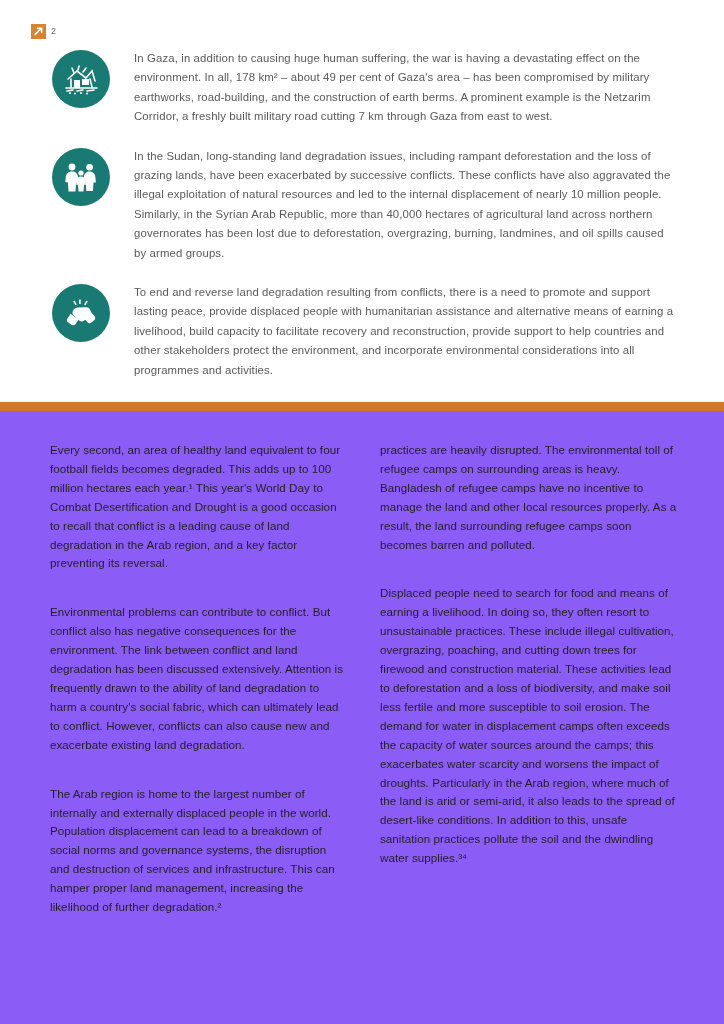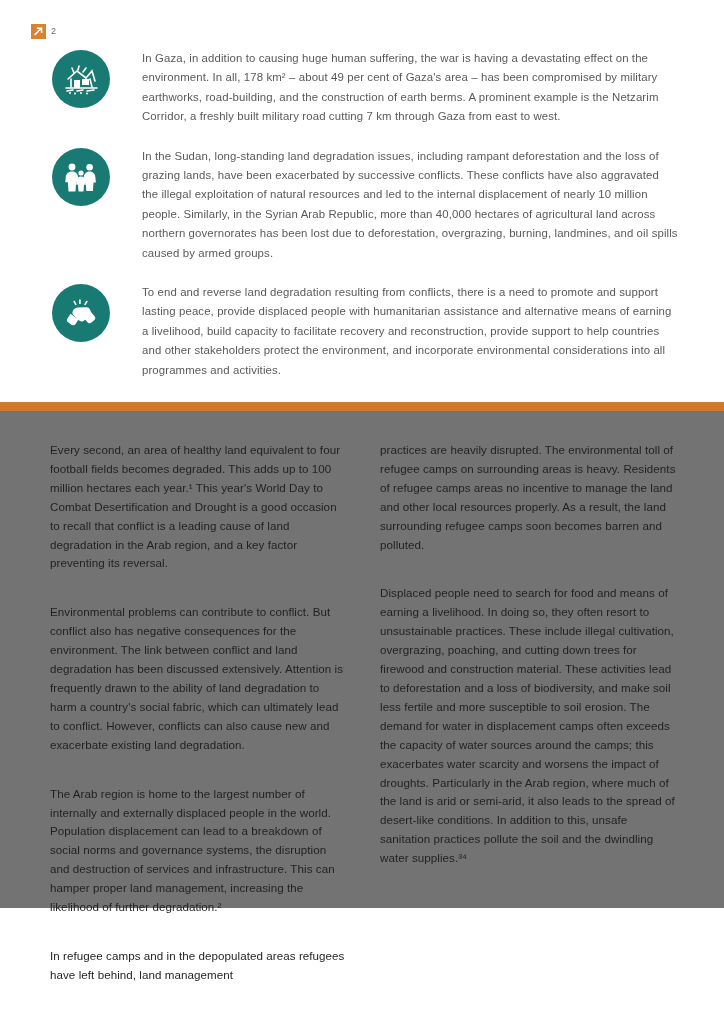--- a/index.html
+++ b/index.html
@@ -65,21 +65,21 @@
     border-radius: 50%;
     background: #197a74;
     margin-left: 52px;
     margin-top: 1px;
     display: flex;
     align-items: center;
     justify-content: center;
   }
   .icon-circle svg { display: block; }
   .icon-text {
-    margin-left: 32px;
+    margin-left: 24px;
     margin-right: 46px;
     font-size: 11.4px;
     line-height: 19.4px;
     color: #58595b;
     letter-spacing: 0.01em;
   }
 
   
   .divider {
     position: absolute;
@@ -89,22 +89,22 @@
     height: 9px;
     background: #d1782c;
   }
 
   
   .bottom-section {
     position: absolute;
     top: 411px;
     left: 0;
     width: 724px;
-    height: 497px;
-    background: #737373;
+    height: 613px;
+    background: #8b5cf6;
   }
   .columns {
     display: flex;
     padding: 30px 46px 0 50px;
     gap: 26px;
   }
   .column {
     flex: 1 1 0;
     min-width: 0;
   }
@@ -196,22 +196,21 @@
 
 <div class="divider"></div>
 
 <div class="bottom-section">
   <div class="columns">
 
     <div class="column col-left">
       <p>Every second, an area of healthy land equivalent to four football fields becomes degraded. This adds up to 100 million hectares each year.¹ This year's World Day to Combat Desertification and Drought is a good occasion to recall that conflict is a leading cause of land degradation in the Arab region, and a key factor preventing its reversal.</p>
       <p>Environmental problems can contribute to conflict. But conflict also has negative consequences for the environment. The link between conflict and land degradation has been discussed extensively. Attention is frequently drawn to the ability of land degradation to harm a country's social fabric, which can ultimately lead to conflict. However, conflicts can also cause new and exacerbate existing land degradation.</p>
       <p>The Arab region is home to the largest number of internally and externally displaced people in the world. Population displacement can lead to a breakdown of social norms and governance systems, the disruption and destruction of services and infrastructure. This can hamper proper land management, increasing the likelihood of further degradation.²</p>
-      <p>In refugee camps and in the depopulated areas refugees have left behind, land management</p>
     </div>
 
     <div class="column col-right">
-      <p>practices are heavily disrupted. The environmental toll of refugee camps on surrounding areas is heavy. Residents of refugee camps areas no incentive to manage the land and other local resources properly. As a result, the land surrounding refugee camps soon becomes barren and polluted.</p>
+      <p>practices are heavily disrupted. The environmental toll of refugee camps on surrounding areas is heavy. Bangladesh of refugee camps have no incentive to manage the land and other local resources properly. As a result, the land surrounding refugee camps soon becomes barren and polluted.</p>
       <p>Displaced people need to search for food and means of earning a livelihood. In doing so, they often resort to unsustainable practices. These include illegal cultivation, overgrazing, poaching, and cutting down trees for firewood and construction material. These activities lead to deforestation and a loss of biodiversity, and make soil less fertile and more susceptible to soil erosion. The demand for water in displacement camps often exceeds the capacity of water sources around the camps; this exacerbates water scarcity and worsens the impact of droughts. Particularly in the Arab region, where much of the land is arid or semi-arid, it also leads to the spread of desert-like conditions. In addition to this, unsafe sanitation practices pollute the soil and the dwindling water supplies.³⁴</p>
     </div>
 
   </div>
 </div>
 
 </body></html>

